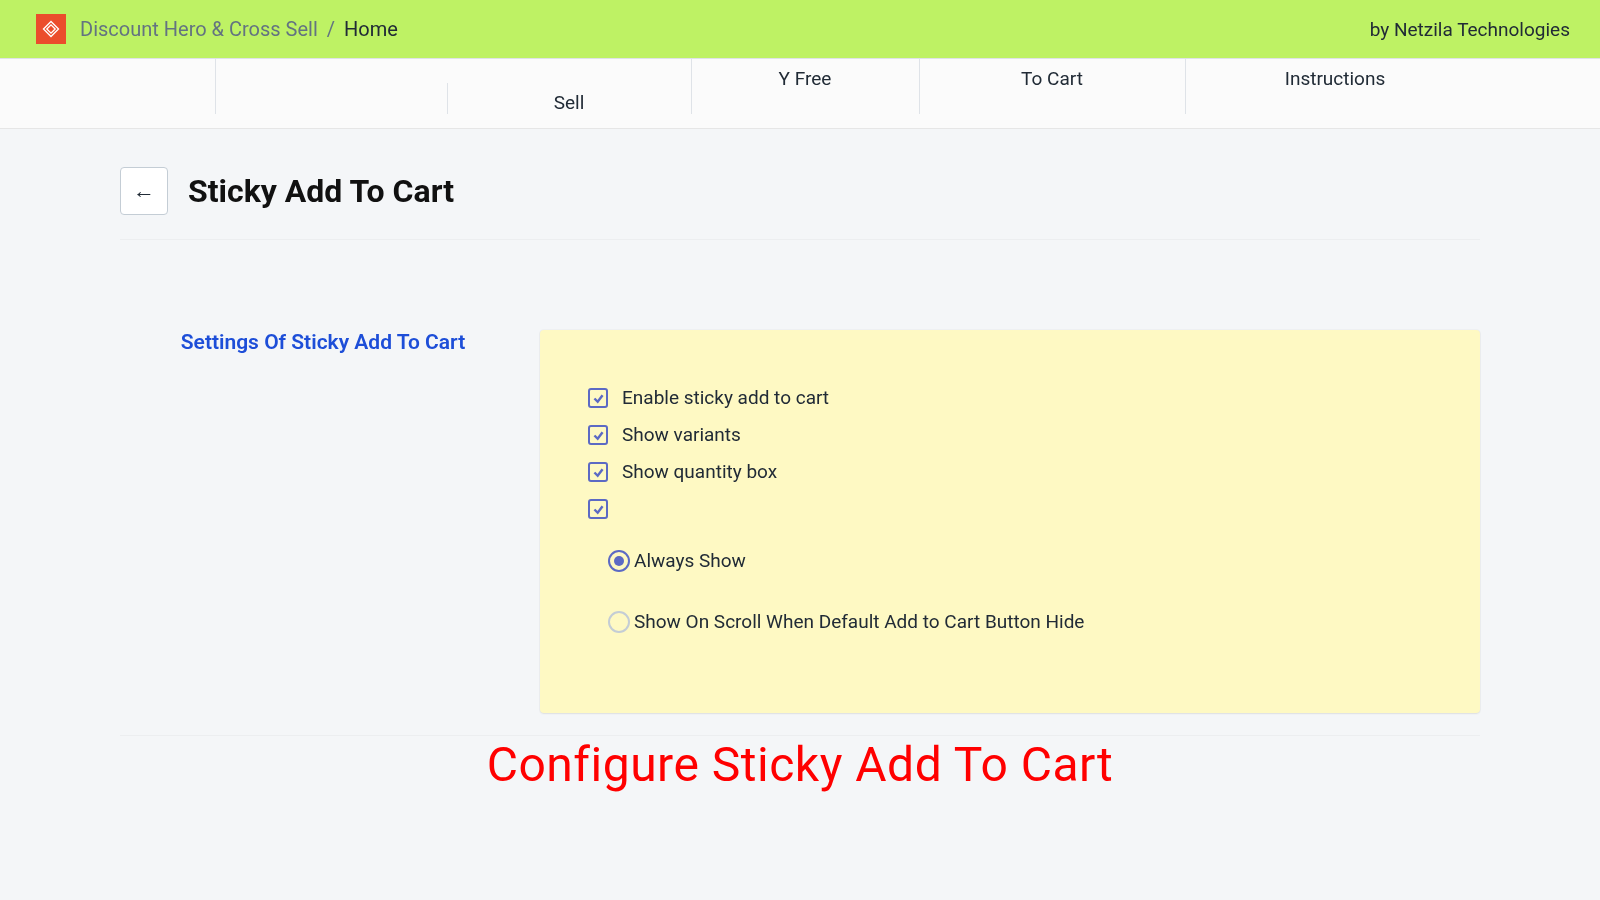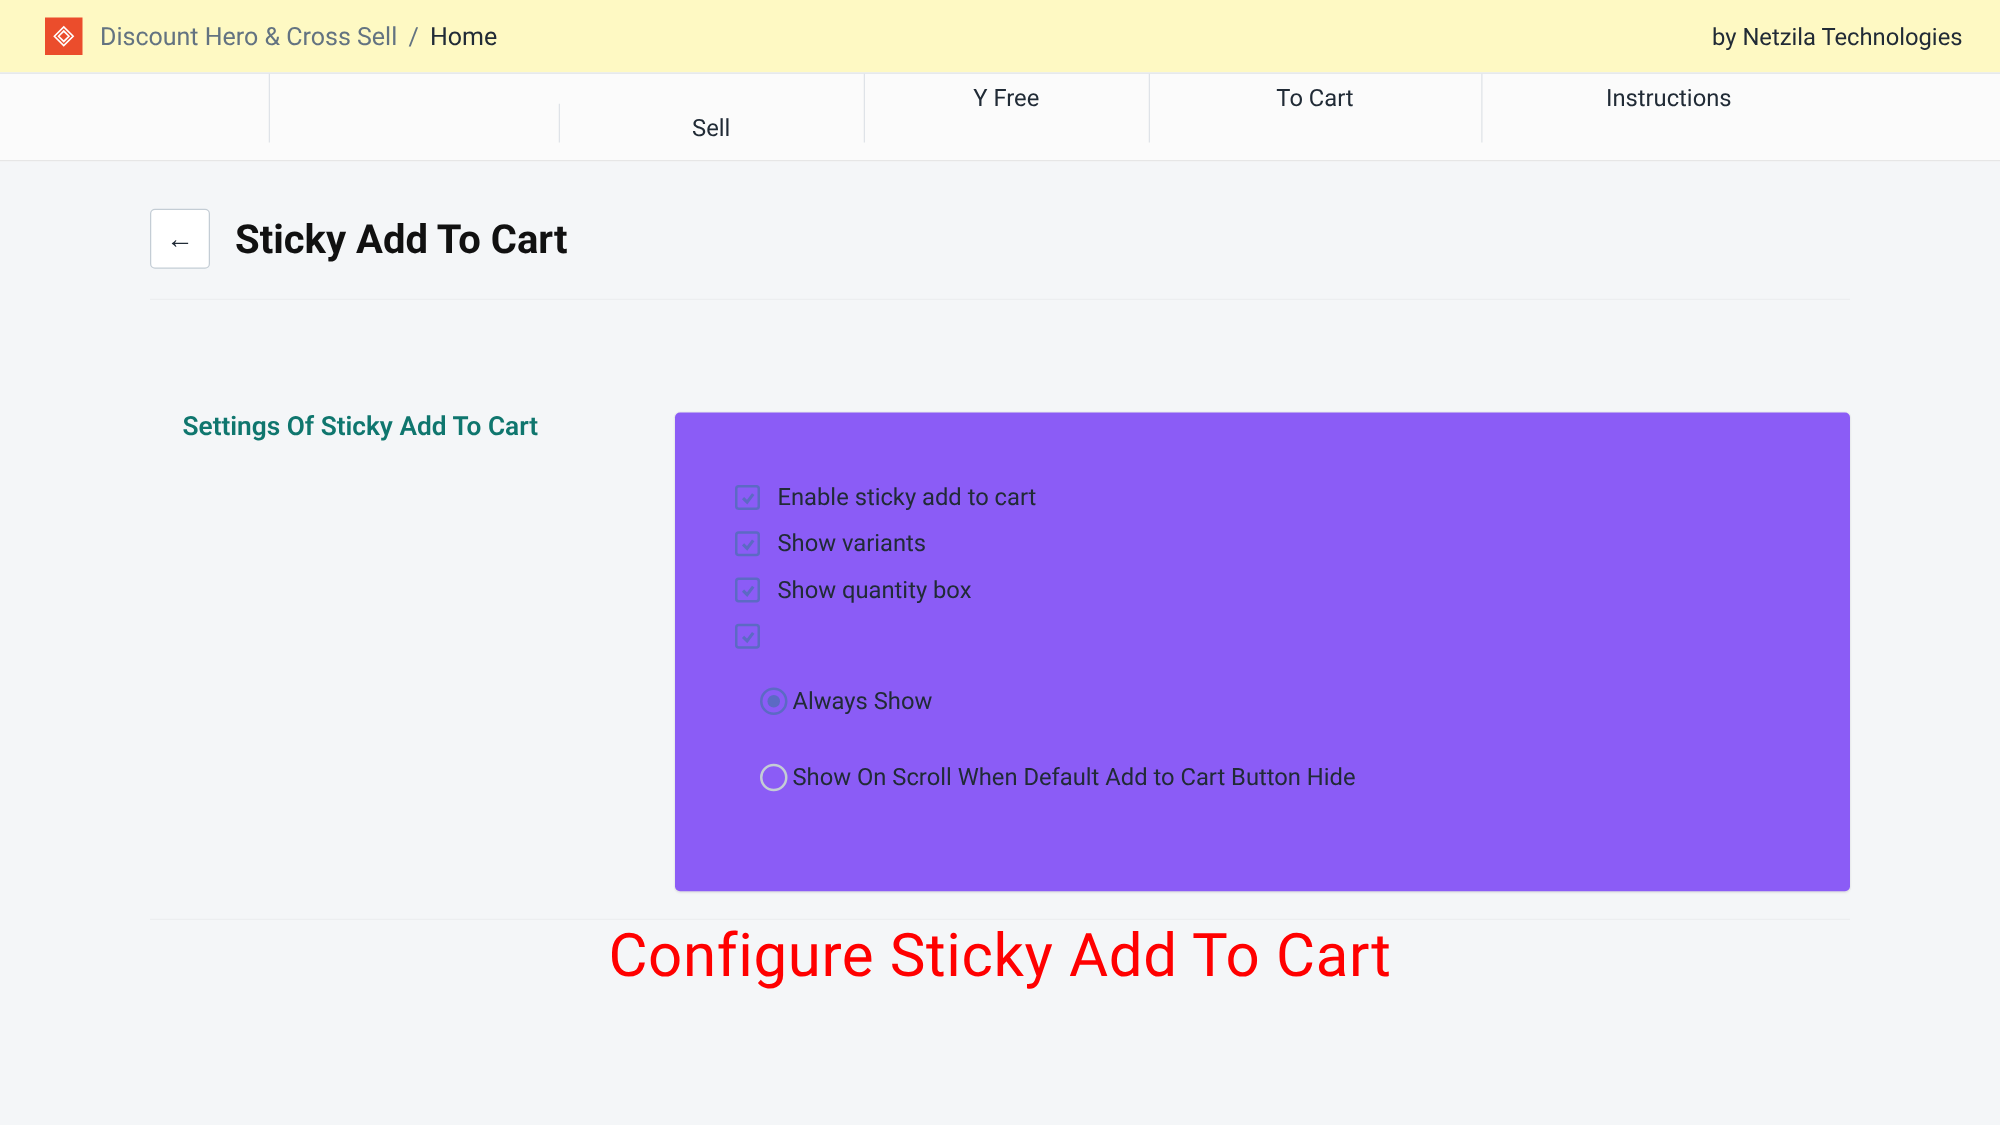--- a/index.html
+++ b/index.html
@@ -9,21 +9,21 @@
     color: #212b36;
     width: 1600px;
     height: 900px;
     overflow: hidden;
   }
   .header {
     display: flex;
     align-items: center;
     justify-content: space-between;
     padding: 14px 30px 14px 36px;
-    background: #fef9c3;
+    background: #bef264;
   }
   .header-left {
     display: flex;
     align-items: center;
     gap: 14px;
   }
   .app-logo {
     width: 30px;
     height: 30px;
     background: #eb4d2c;
@@ -105,26 +105,27 @@
 
   .content-row {
     display: flex;
     margin-top: 90px;
     gap: 40px;
   }
   .section-label {
     flex: 0 0 380px;
     font-size: 21px;
     font-weight: 600;
-    color: #0f766e;
+    color: #1d4ed8;
     padding-left: 26px;
+    text-align: center;
   }
   .card {
     flex: 1;
-    background: #8b5cf6;
+    background: #fef9c3;
     border-radius: 4px;
     box-shadow: 0 1px 2px rgba(0,0,0,0.07), 0 0 0 1px rgba(63,63,68,0.03);
     padding: 56px 48px 80px 48px;
   }
   .opt {
     display: flex;
     align-items: flex-start;
     gap: 14px;
     margin-bottom: 14px;
     font-size: 19px;

